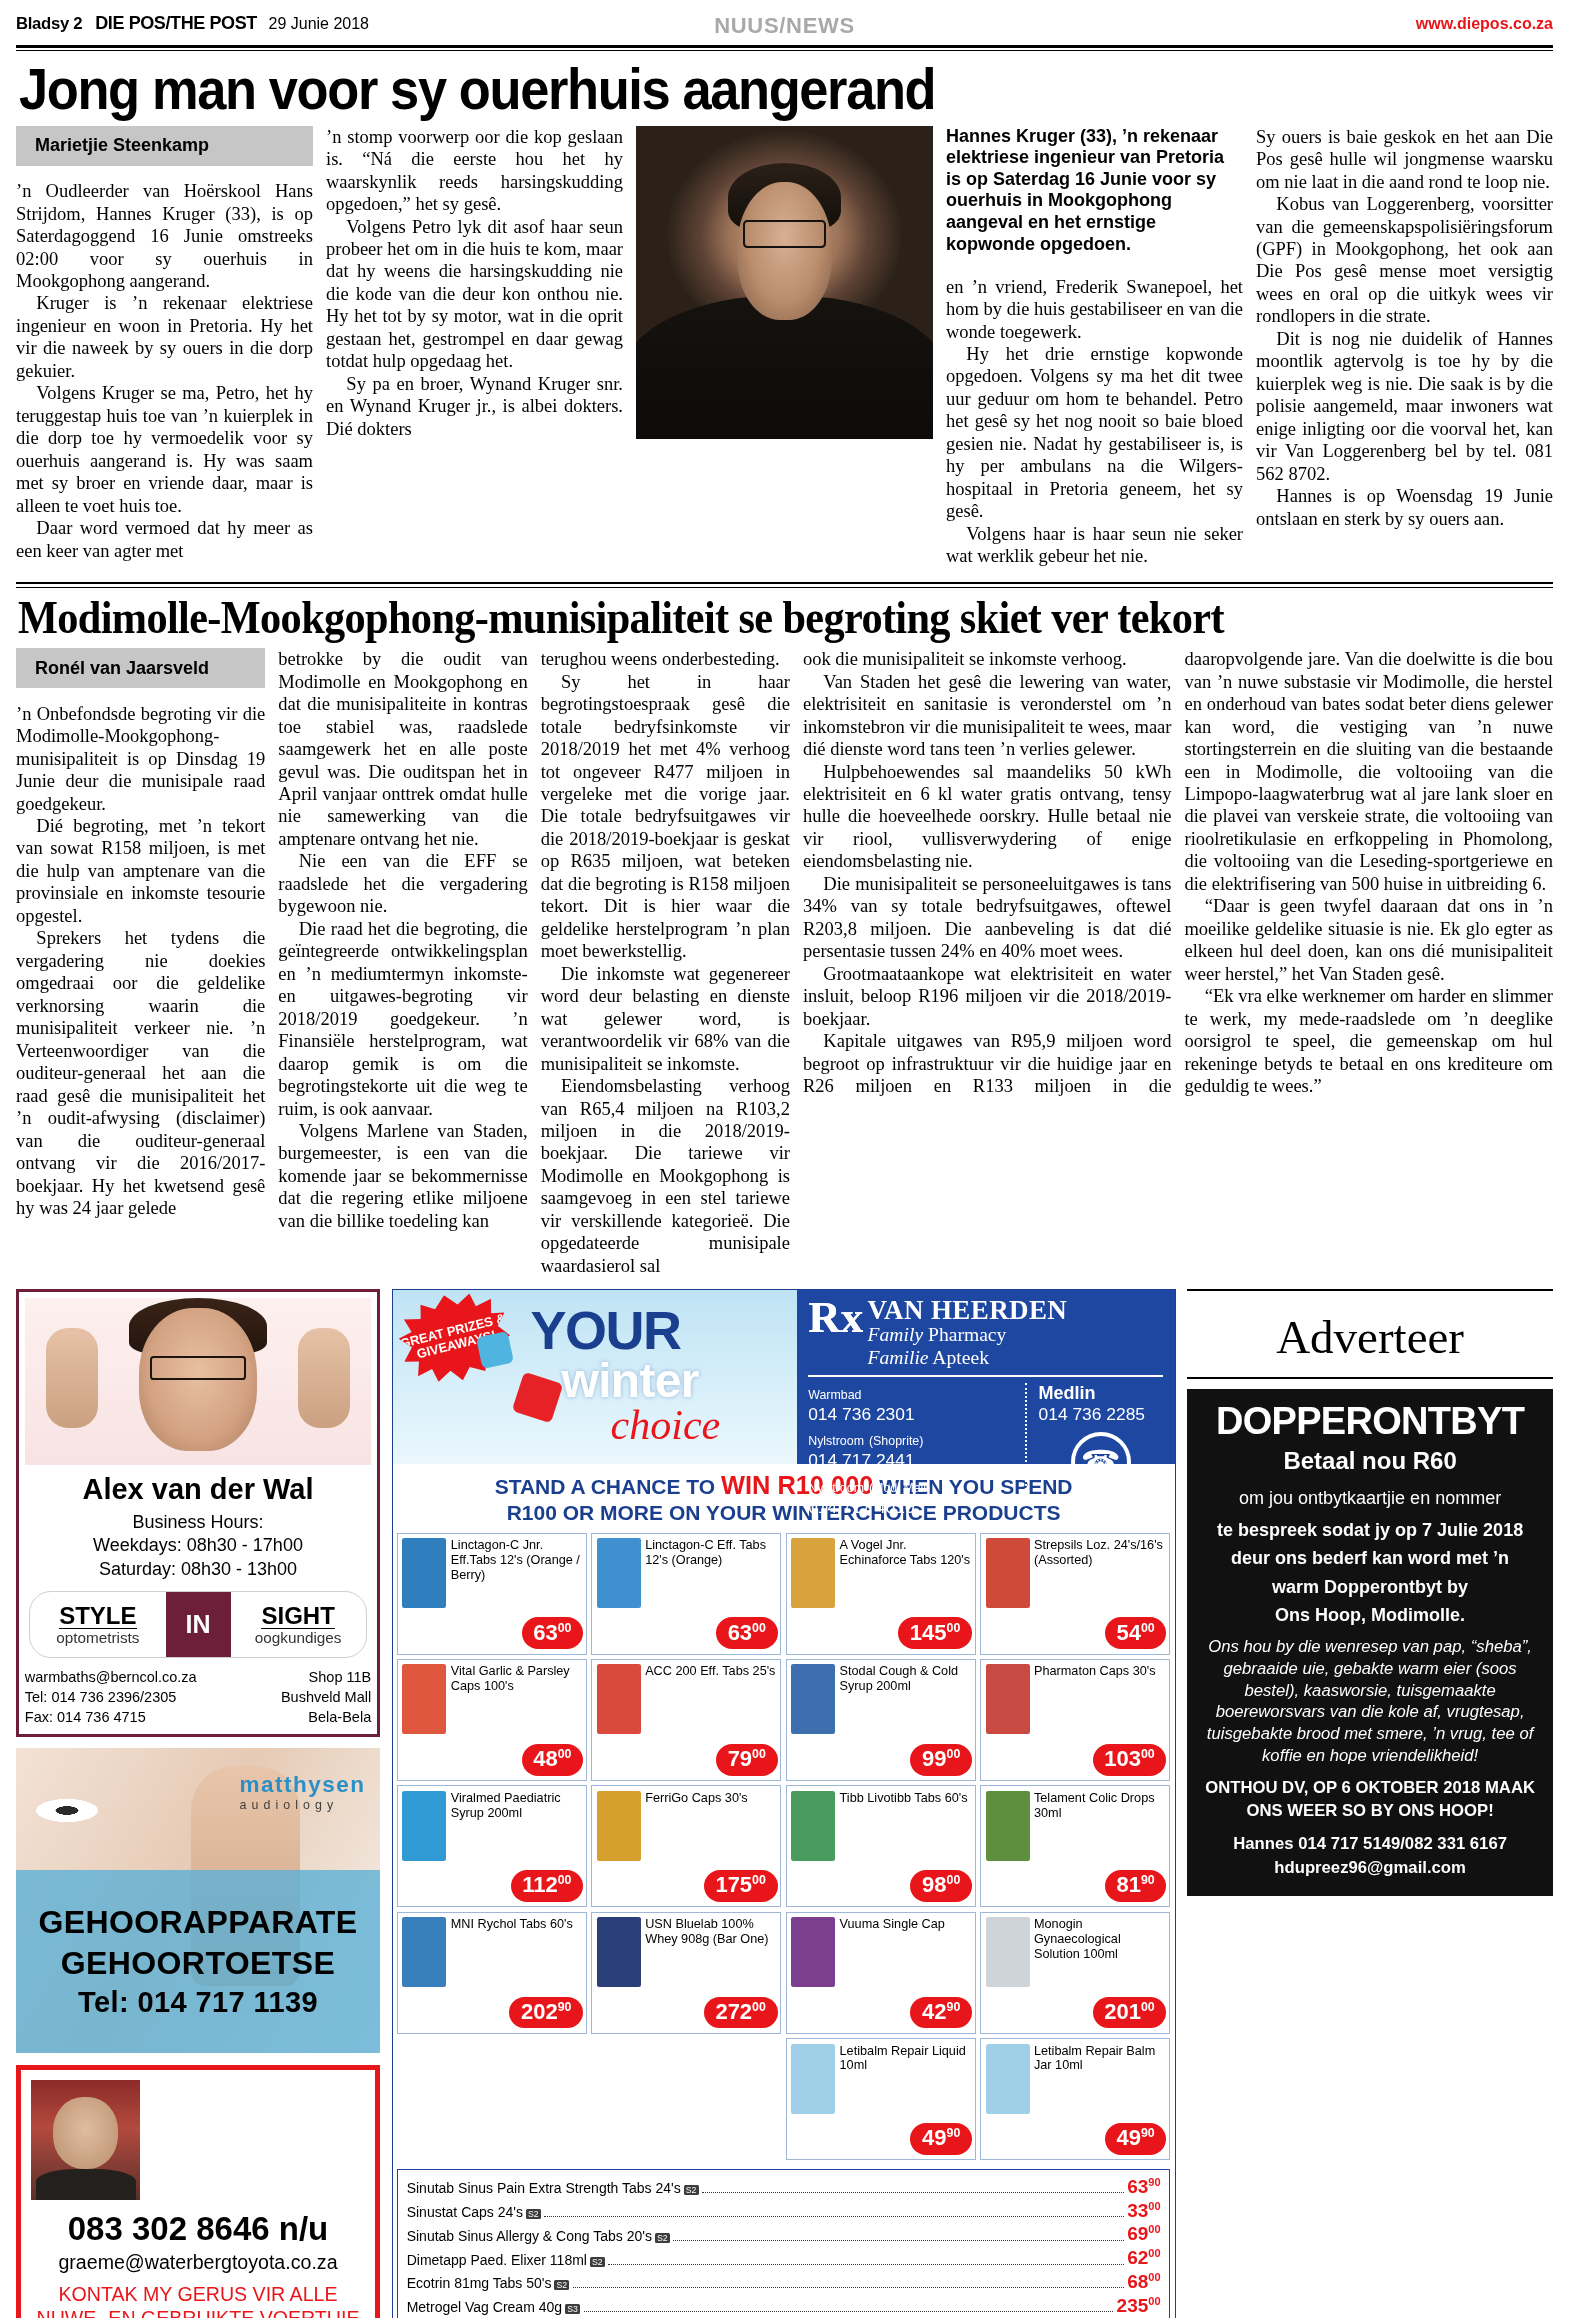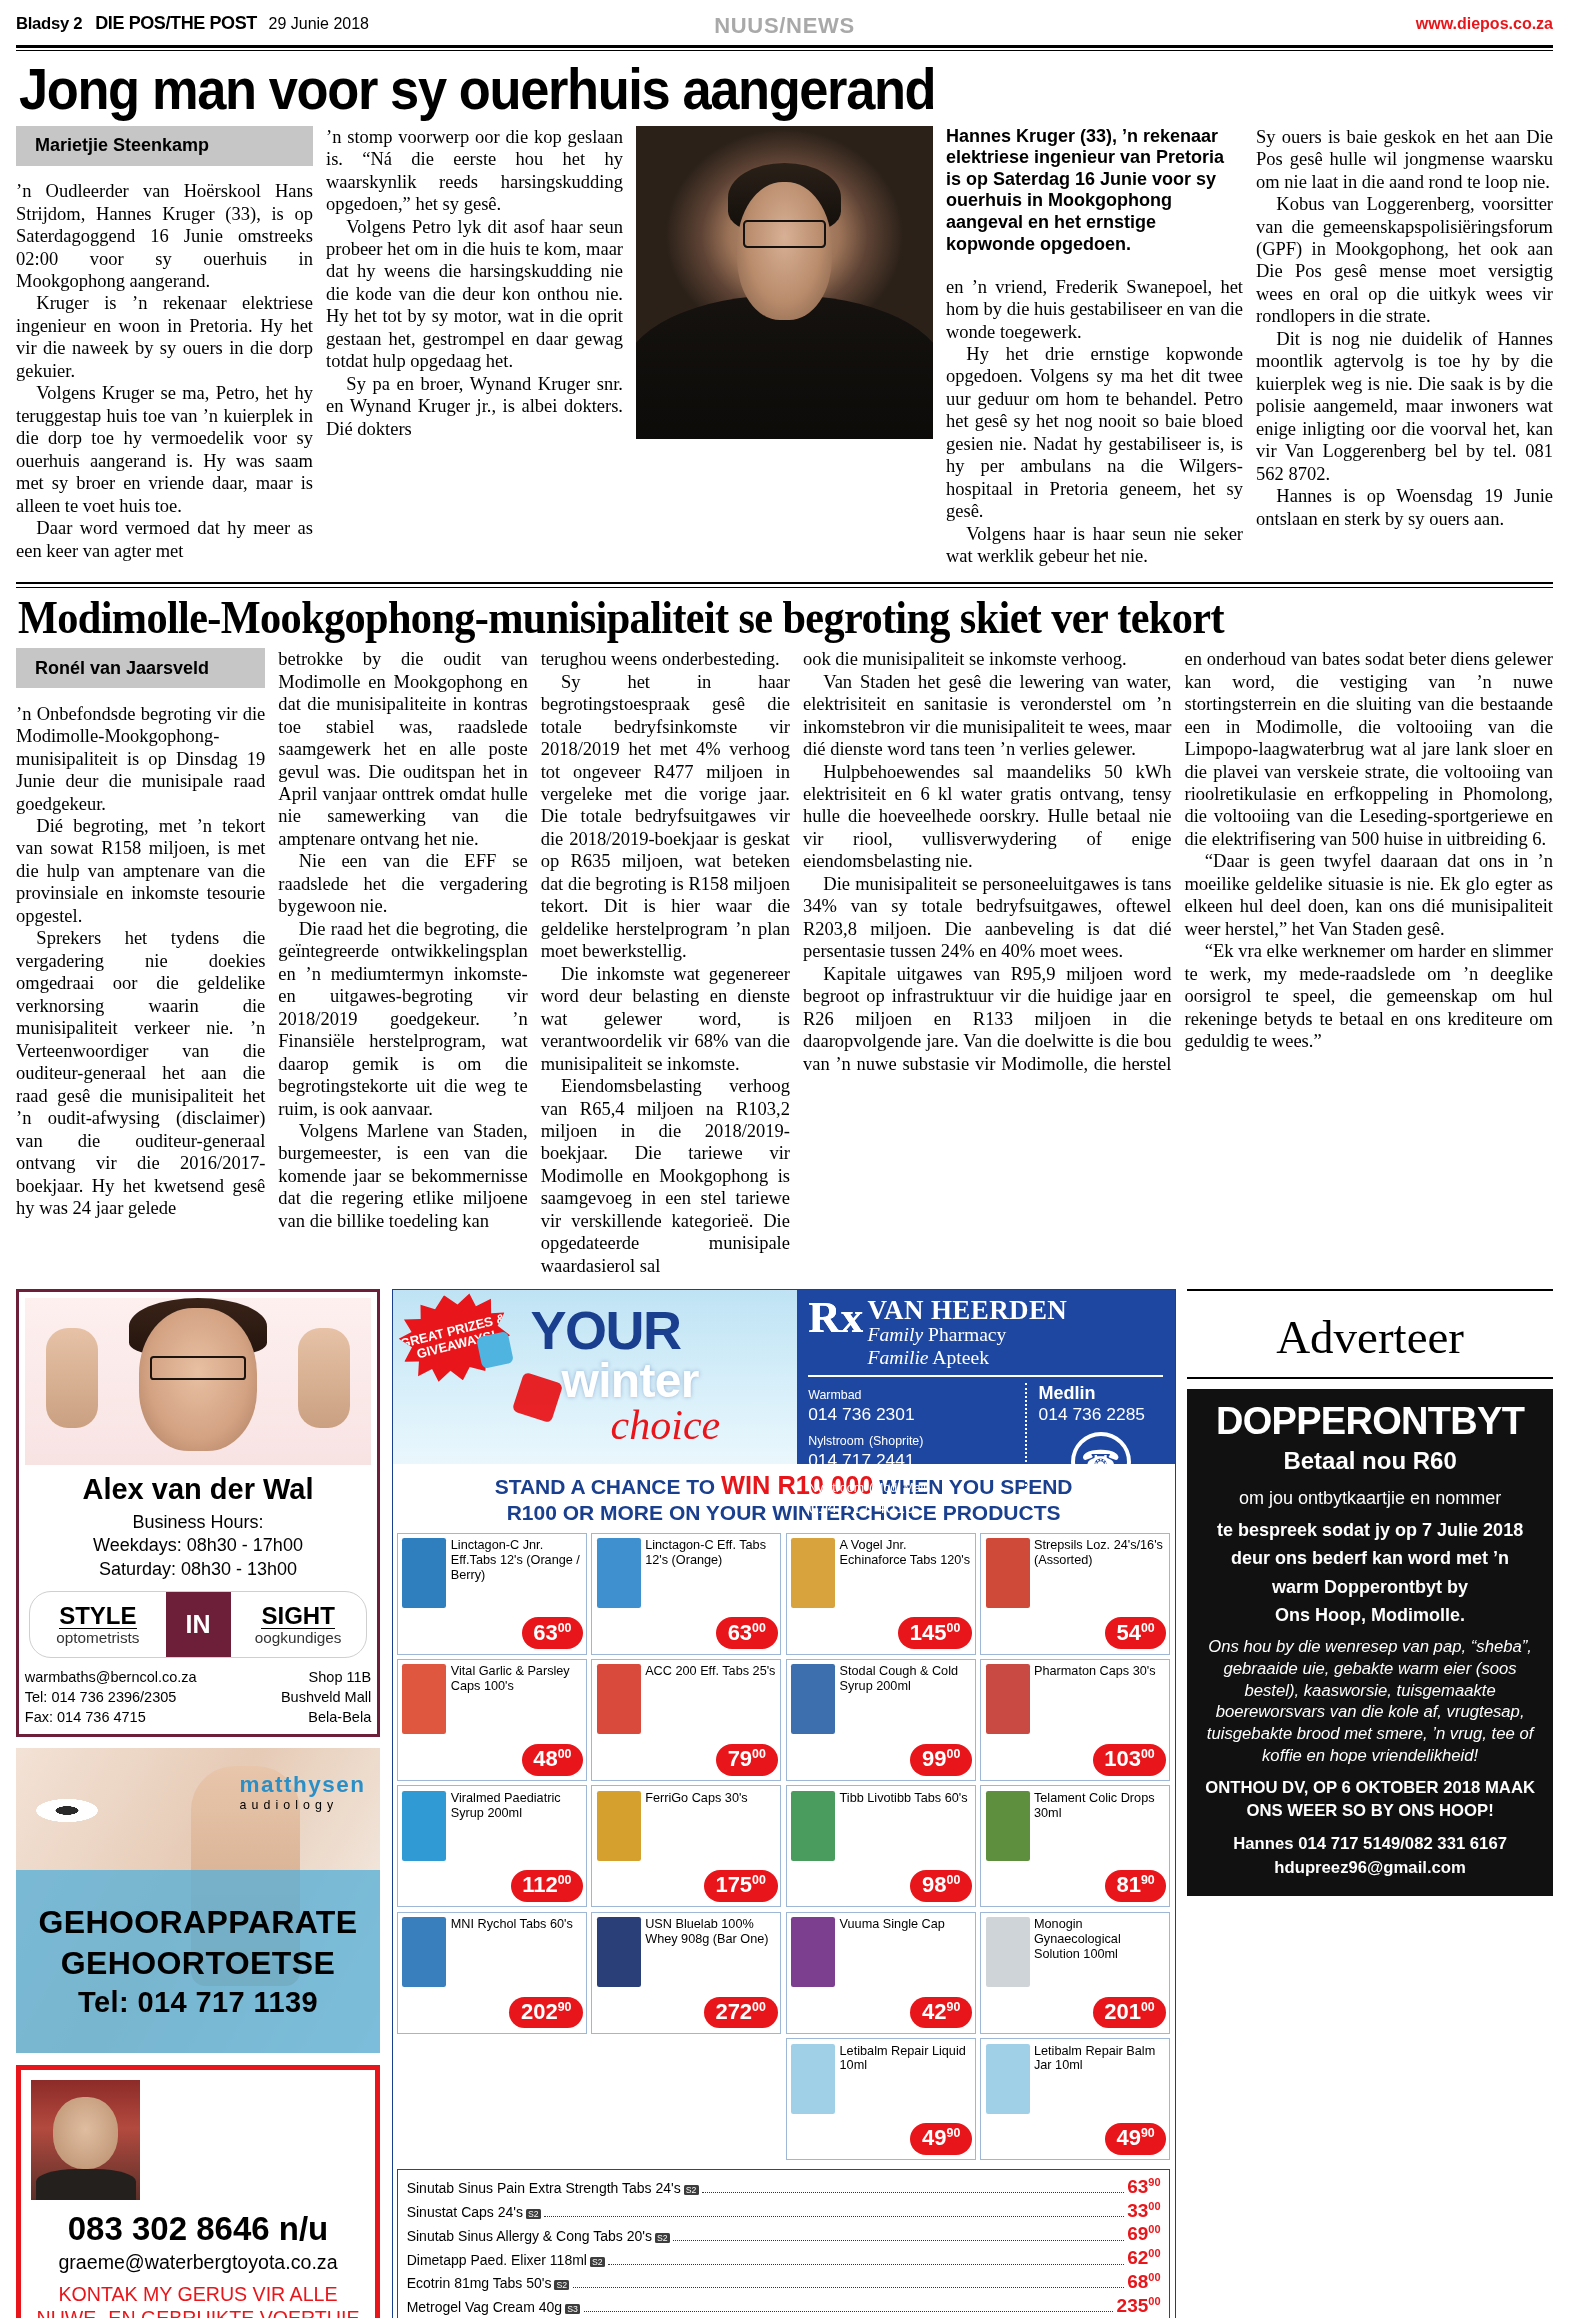--- a/index.html
+++ b/index.html
@@ -157,21 +157,21 @@
   .ad-audio { margin-top:11.6px; position:relative; height:305px; overflow:hidden; background:#efe6df; }
   .audio-photo { position:absolute; inset:0;
      background:linear-gradient(120deg,#f3e2d6 0%, #e6cbb6 45%, #f7f2ec 100%); }
   .audio-eye { position:absolute; left:4%; top:16%; width:20%; height:9%;
      background:radial-gradient(ellipse at 50% 50%, #2a2a2a 0 22%, #ffffff 23% 60%, rgba(255,255,255,0) 61%);
      border-radius:50%; }
   .audio-hand { position:absolute; right:22%; top:6%; width:30%; height:72%;
      background:linear-gradient(180deg,#e8c6ab,#cfa383); border-radius:44px 44px 14.5px 14.5px; }
   .audio-logo { position:absolute; right:4%; top:8%; font-family:"Liberation Sans", sans-serif;
      font-weight:bold; color:#2a8fc7; font-size:22.5px; letter-spacing:1.5px; }
-  .audio-logo small { display:block; font-size:12.4px; letter-spacing:5.1px; color:#000000; font-weight:normal; }
+  .audio-logo small { display:block; font-size:12.4px; letter-spacing:5.1px; color:#404040; font-weight:normal; }
   .audio-band { position:absolute; left:0; right:0; bottom:0; height:60%;
      background:rgba(92,176,214,0.80); display:flex; flex-direction:column;
      align-items:center; justify-content:center; gap:4.4px; }
   .audio-band div { font-family:"Liberation Sans", sans-serif; font-weight:bold; font-size:32px; letter-spacing:0.4px; }
   .audio-band .tel { font-size:29px; }
 
   
   .ad-toyota { margin-top:11.6px; border:5.1px solid #e8161a; padding:10.2px; }
   .toy-top { display:flex; gap:10.2px; }
   .toy-portrait { width:109px; height:120px;
@@ -367,20 +367,21 @@
         <p>Die inkomste wat gegenereer word deur belasting en dienste wat gelewer word, is verantwoordelik vir 68% van die munisipaliteit se inkomste.</p>
         <p>Eiendomsbelasting verhoog van R65,4 miljoen na R103,2 miljoen in die 2018/2019-boekjaar. Die tariewe vir Modimolle en Mookgophong is saamgevoeg in een stel tariewe vir verskillende kategorieë. Die opgedateerde munisipale waardasierol sal</p>
       </div>
     </div>
     <div class="col" style="flex:0 0 750px; max-width:750px;">
       <div class="body" style="column-count:2; column-gap:13px;">
         <p class="first">ook die munisipaliteit se inkomste verhoog.</p>
         <p>Van Staden het gesê die lewering van water, elektrisiteit en sanitasie is veronderstel om ’n inkomstebron vir die munisipaliteit te wees, maar dié dienste word tans teen ’n verlies gelewer.</p>
         <p>Hulpbehoewendes sal maandeliks 50 kWh elektrisiteit en 6 kl water gratis ontvang, tensy hulle die hoeveelhede oorskry. Hulle betaal nie vir riool, vullisverwydering of enige eiendomsbelasting nie.</p>
         <p>Die munisipaliteit se personeeluitgawes is tans 34% van sy totale bedryfsuitgawes, oftewel R203,8 miljoen. Die aanbeveling is dat dié persentasie tussen 24% en 40% moet wees.</p>
+        <p>Grootmaataankope wat elektrisiteit en water insluit, beloop R196 miljoen vir die 2018/2019-boekjaar.</p>
         <p>Kapitale uitgawes van R95,9 miljoen word begroot op infrastruktuur vir die huidige jaar en R26 miljoen en R133 miljoen in die daaropvolgende jare. Van die doelwitte is die bou van ’n nuwe substasie vir Modimolle, die herstel en onderhoud van bates sodat beter diens gelewer kan word, die vestiging van ’n nuwe stortingsterrein en die sluiting van die bestaande een in Modimolle, die voltooiing van die Limpopo-laagwaterbrug wat al jare lank sloer en die plavei van verskeie strate, die voltooiing van rioolretikulasie en erfkoppeling in Phomolong, die voltooiing van die Leseding-sportgeriewe en die elektrifisering van 500 huise in uitbreiding 6.</p>
         <p>“Daar is geen twyfel daaraan dat ons in ’n moeilike geldelike situasie is nie. Ek glo egter as elkeen hul deel doen, kan ons dié munisipaliteit weer herstel,” het Van Staden gesê.</p>
         <p>“Ek vra elke werknemer om harder en slimmer te werk, my mede-raadslede om ’n deeglike oorsigrol te speel, die gemeenskap om hul rekeninge betyds te betaal en ons krediteure om geduldig te wees.”</p>
       </div>
     </div>
   </div>
 
   <div class="lower">
 
     <div class="lower-left">

